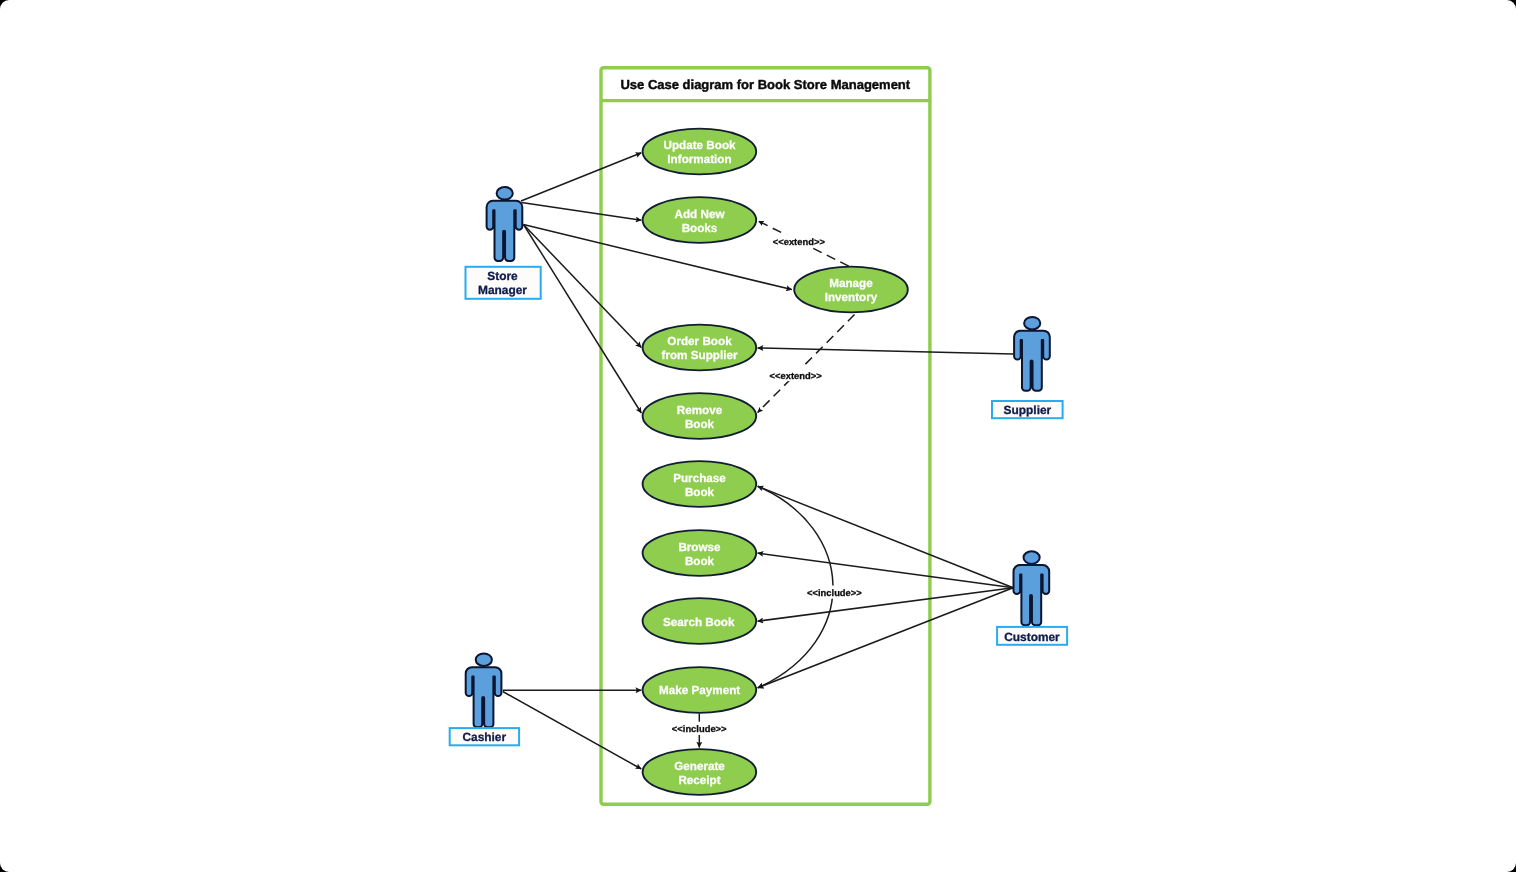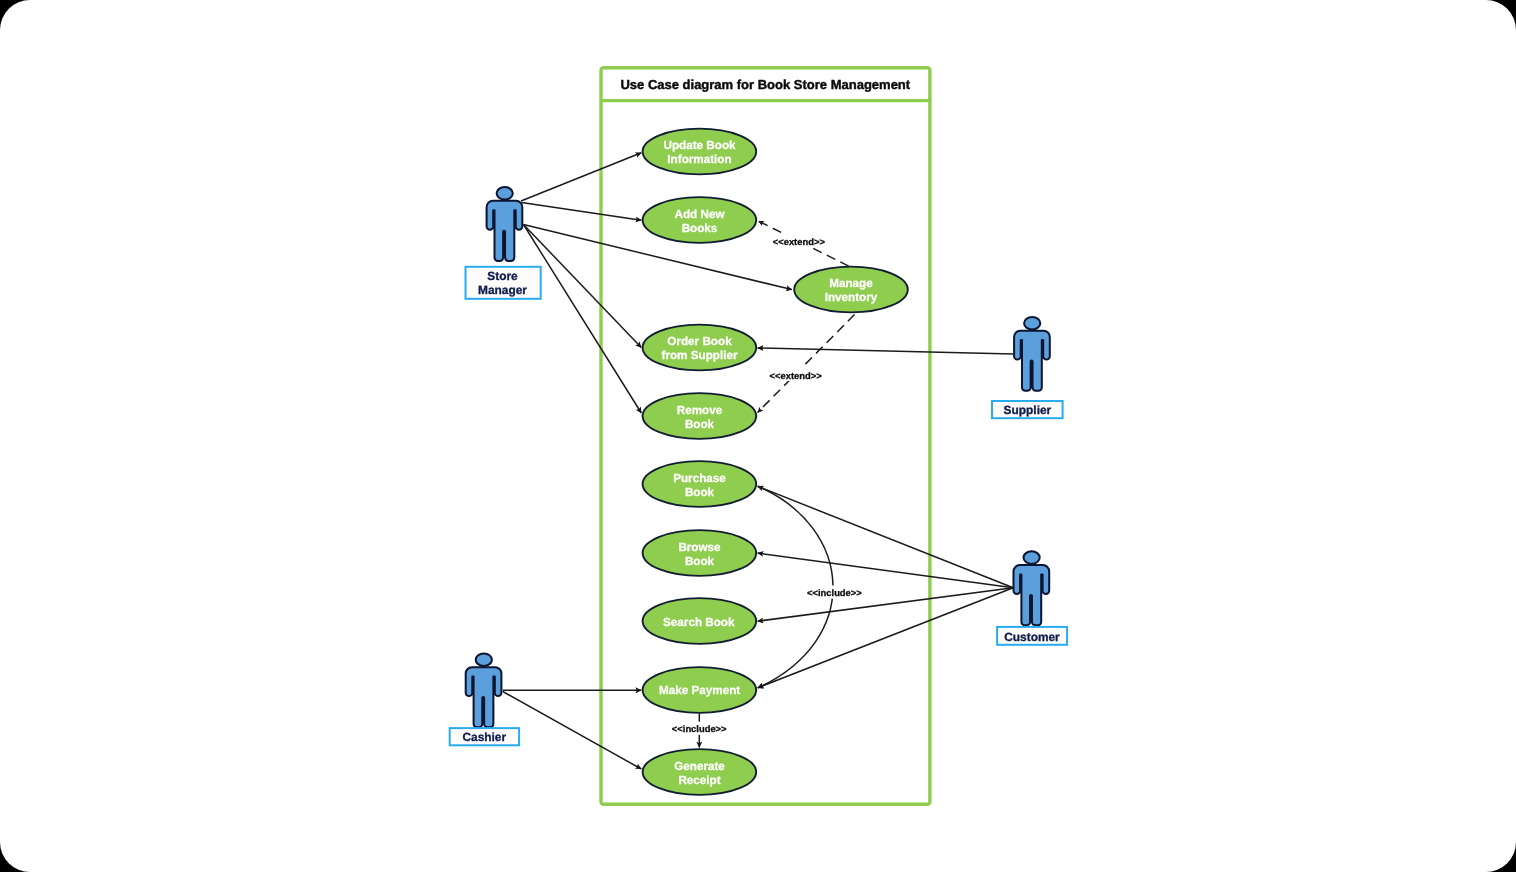--- a/index.html
+++ b/index.html
@@ -11,21 +11,21 @@
     background: #000000;
     overflow: hidden;
     font-family: "Liberation Sans", sans-serif;
   }
   #page {
     position: absolute;
     left: 0; top: 0;
     width: 1516px;
     height: 872px;
     background: #ffffff;
-    border-radius: 30px;
+    border-radius: 9px;
     overflow: hidden;
   }
   svg#diagram { position: absolute; left: 0; top: 0; display: block;
     -webkit-font-smoothing: antialiased;
     text-rendering: geometricPrecision; }
   .uc-ellipse { fill: #8ecd4d; stroke: #121d33; stroke-width: 1.9; }
   .uc-text {
     fill: #ffffff;
     stroke: #ffffff;
     stroke-width: 0.25;

